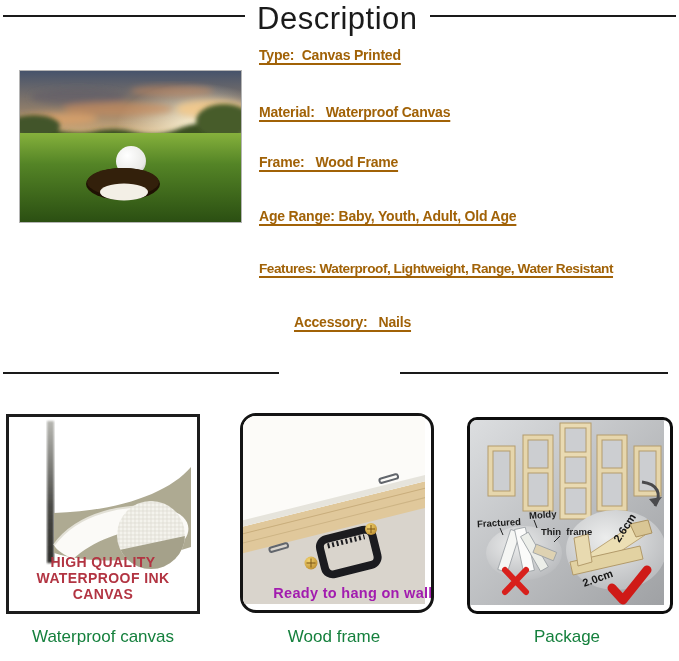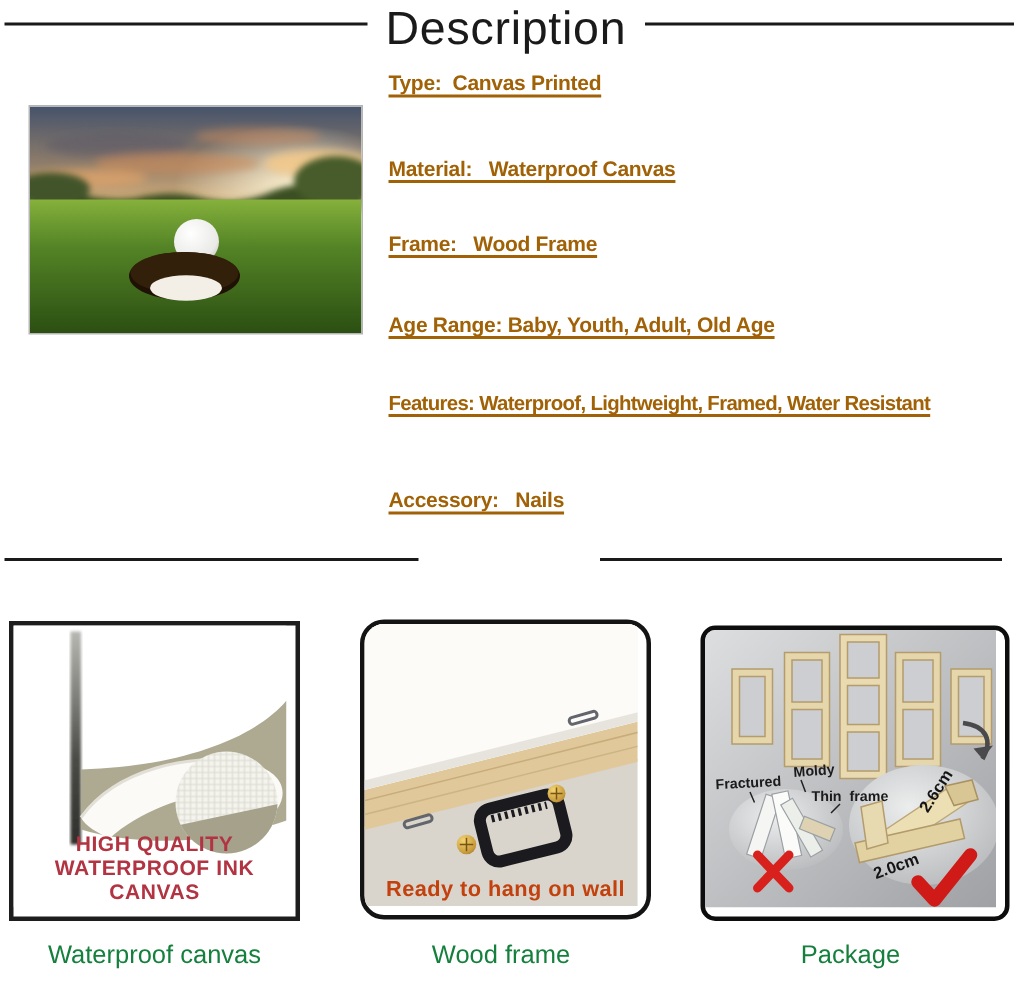--- a/index.html
+++ b/index.html
@@ -14,32 +14,32 @@
   .dt1{left:3px;top:372px;width:276px;}
   .dt2{left:400px;top:372px;width:268px;}
 
   .golf{position:absolute;left:19px;top:70px;width:221px;height:151px;border:1px solid #b5b5b5;}
 
   .spec{position:absolute;left:259px;font-size:14px;font-weight:bold;color:#a16207;
         letter-spacing:-0.2px;white-space:pre;text-decoration:underline;
         text-underline-offset:3px;text-decoration-thickness:1.5px;}
   .s0{top:47px;}.s1{top:84px;margin-top:20px;}.s2{top:154px;}.s3{top:208px;}
   .s4{top:261px;font-size:13.6px;letter-spacing:-0.45px;}
-  .s5{top:325px;}
+  .s5{top:314px;margin-left:35px;}
 
   .fig{position:absolute;top:414px;background:#fff;}
   .fig1{left:6px;width:188px;height:194px;border:3px solid #1d1d1d;}
   .fig2{left:240px;top:413px;width:188px;height:194px;border:3px solid #141414;border-radius:16px;overflow:hidden;}
   .fig3{left:467px;top:417px;width:200px;height:191px;border:3px solid #0d0d0d;border-radius:10px;overflow:hidden;}
   .fig svg{display:block;}
 
   .canvas-red-text{position:absolute;left:0;bottom:9px;width:100%;text-align:center;
         font-size:14px;font-weight:bold;color:#b23442;letter-spacing:0.4px;}
   .hang-text{position:absolute;left:0;bottom:9px;width:100%;text-align:center;
-        font-size:14.5px;font-weight:bold;color:#c2410c;letter-spacing:0.3px;}
+        font-size:14.5px;font-weight:bold;color:#a21caf;letter-spacing:0.3px;padding-left:16px;}
 
   .pkg-lbl{position:absolute;font-size:9.5px;font-weight:bold;color:#1b1b1b;white-space:pre;}
   .lbl-fractured{left:7px;top:97px;transform:rotate(-3deg);}
   .lbl-moldy{left:59px;top:89px;transform:rotate(-4deg);}
   .lbl-thin{left:71px;top:106px;}
   .pkg-size{position:absolute;font-size:11px;font-weight:bold;color:#141414;}
   .lbl-26{left:151px;top:112px;transform:rotate(-57deg);transform-origin:left bottom;}
   .lbl-20{left:112px;top:152px;transform:rotate(-20deg);}
 
   .caption{position:absolute;top:627px;width:200px;text-align:center;
@@ -103,21 +103,21 @@
       <ellipse cx="103" cy="113" rx="37" ry="16" fill="#1f1103"></ellipse>
       <ellipse cx="103" cy="111" rx="36" ry="14" fill="#33200b"></ellipse>
       <ellipse cx="104" cy="121" rx="24" ry="8.5" fill="#f3efe6"></ellipse>
     </svg>
   </div>
 
   <div class="spec s0">Type:  Canvas Printed</div>
   <div class="spec s1">Material:   Waterproof Canvas</div>
   <div class="spec s2">Frame:   Wood Frame</div>
   <div class="spec s3">Age Range: Baby, Youth, Adult, Old Age</div>
-  <div class="spec s4">Features: Waterproof, Lightweight, Framed, Water Resistant</div>
+  <div class="spec s4">Features: Waterproof, Lightweight, Range, Water Resistant</div>
   <div class="spec s5">Accessory:   Nails</div>
 
   <div class="divider dt1"></div>
   <div class="divider dt2"></div>
 
   <div class="fig fig1">
     <svg width="182" height="188" viewBox="0 0 182 188">
       <defs>
         <linearGradient id="rollEdge" x1="0" y1="0" x2="0" y2="1">
           <stop offset="0" stop-color="#b7b7b2"></stop>

